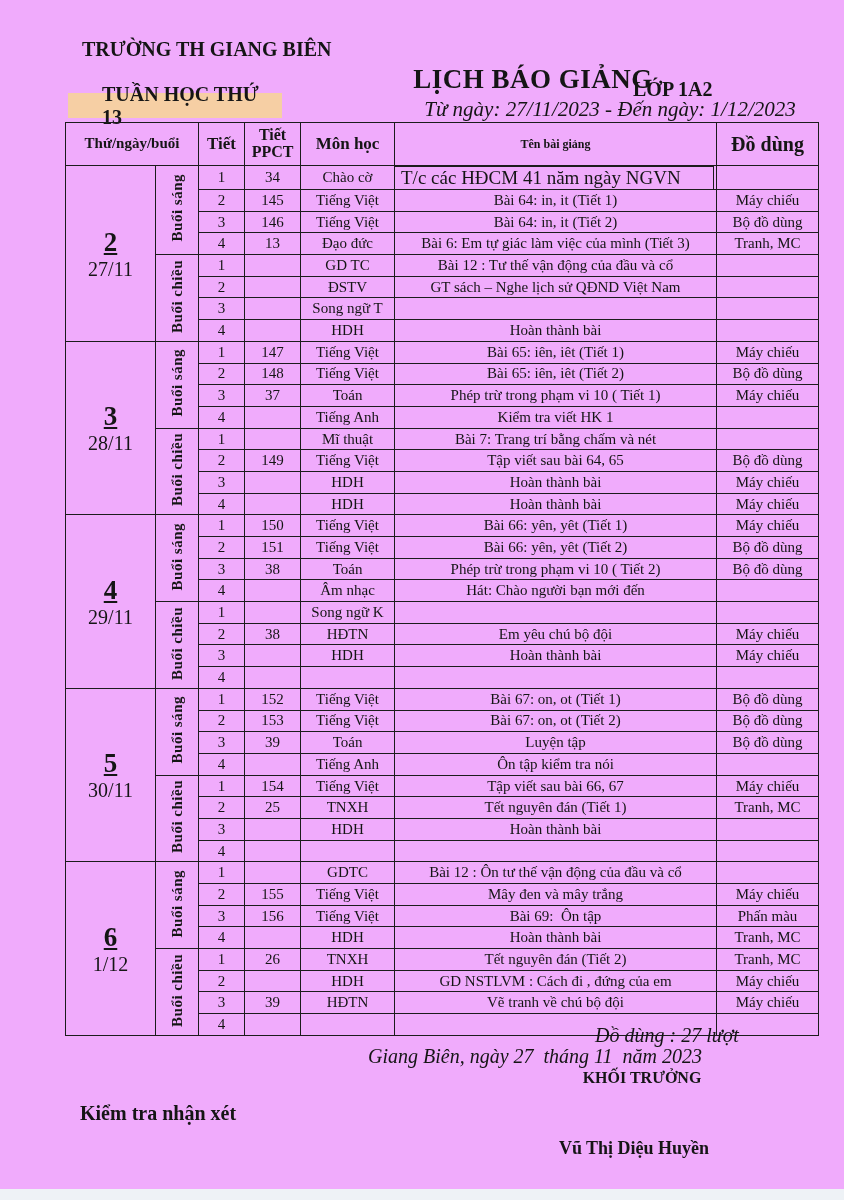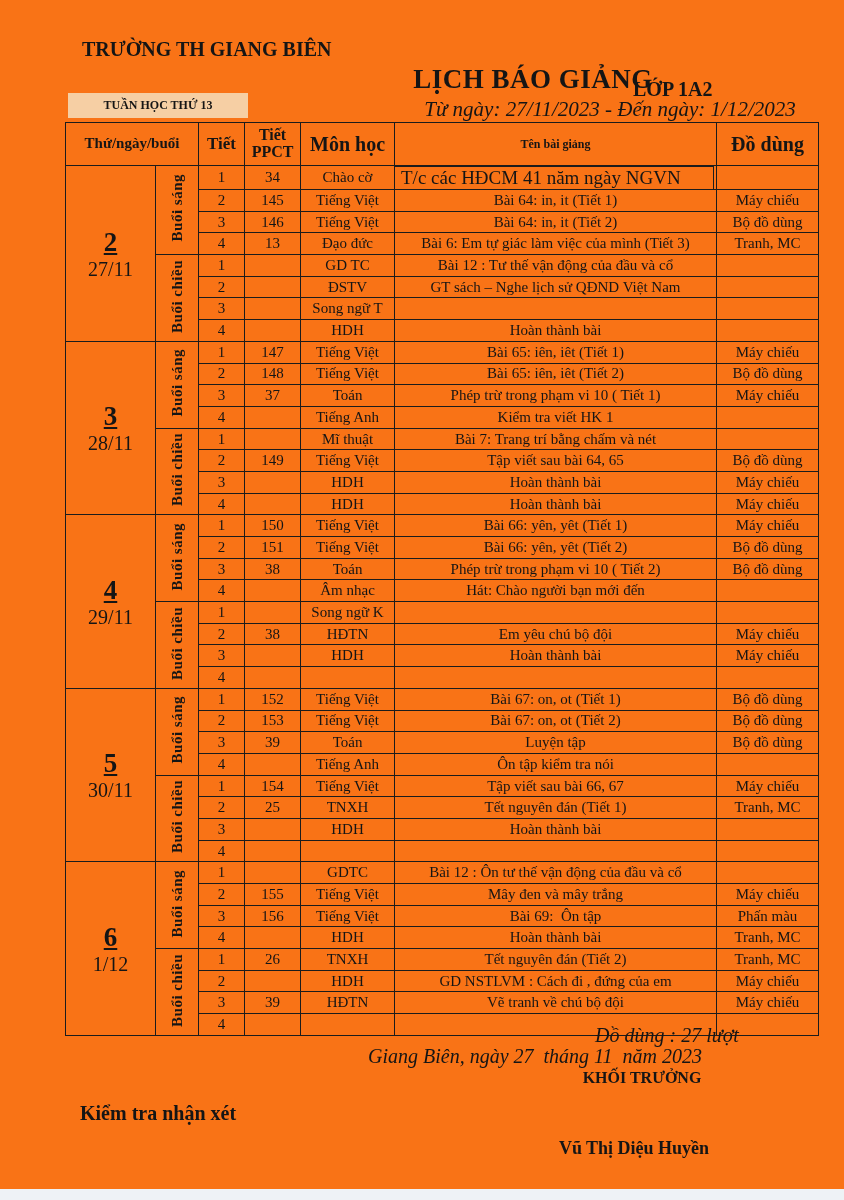--- a/index.html
+++ b/index.html
@@ -1,41 +1,41 @@
 <!DOCTYPE html>
 <html><head>
 <meta charset="utf-8">
 <style>
   html,body { margin:0; padding:0; background:#ffffff; }
   .page {
-    position:relative; width:844px; height:1200px; background:#f97316;
+    position:relative; width:844px; height:1200px; background:#f0abfc;
     font-family:"Liberation Serif","DejaVu Serif",serif; color:#151515; overflow:hidden;
   }
   .school  { position:absolute; left:82px;  top:38px;  font-size:20px; font-weight:bold; }
   .klass   { position:absolute; left:633px; top:38px;  font-size:20px; font-weight:bold;margin-top:40px; }
   .semester{ position:absolute; left:70px;  top:64px;  width:178px; height:29px;
              display:flex; align-items:center; justify-content:center;
              font-size:15px; font-weight:bold; }
   .week    { position:absolute; left:68px;  top:93px;  width:180px; height:25px;
              display:flex; align-items:center; justify-content:center;
-             font-size:12px; font-weight:bold; }
+             font-size:20px; font-weight:bold;padding-left:34px; }
   .title   { position:absolute; left:293px; top:64px;  width:480px; text-align:center;
              font-size:27px; font-weight:bold; letter-spacing:0.5px; }
   .daterange{ position:absolute; left:370px; top:97px; width:480px; text-align:center;
              font-size:21px; font-style:italic; }
 
   table.schedule { position:absolute; left:65px; top:122px; width:753px;
              border-collapse:collapse; table-layout:fixed; }
   .schedule th, .schedule td { border:1px solid #1c1c1c; overflow:hidden; }
   .schedule thead th { height:42px; text-align:center; vertical-align:middle;
              font-weight:bold; line-height:1.05; padding:0; }
   th.h-day  { font-size:15px; }
   th.h-tiet { font-size:17px; }
   th.h-ppct { font-size:16px; }
-  th.h-mon  { font-size:20px; }
+  th.h-mon  { font-size:17px; }
   th.h-ten  { font-size:12px; }
   th.h-dung { font-size:20px; }
 
   .schedule tbody tr { height:21.7px; }
   .schedule tbody td { padding:0; font-size:15px; text-align:center;
              vertical-align:middle; line-height:1.12; }
   td.lesson { text-align:left; padding:0 3px 0 7px; font-size:15.5px; white-space:pre-wrap; }
   td.subject{ font-size:15px; }
   td.day-cell { vertical-align:middle; }
   .day-num  { font-size:27px; font-weight:bold; text-decoration:underline; text-align:center; }

